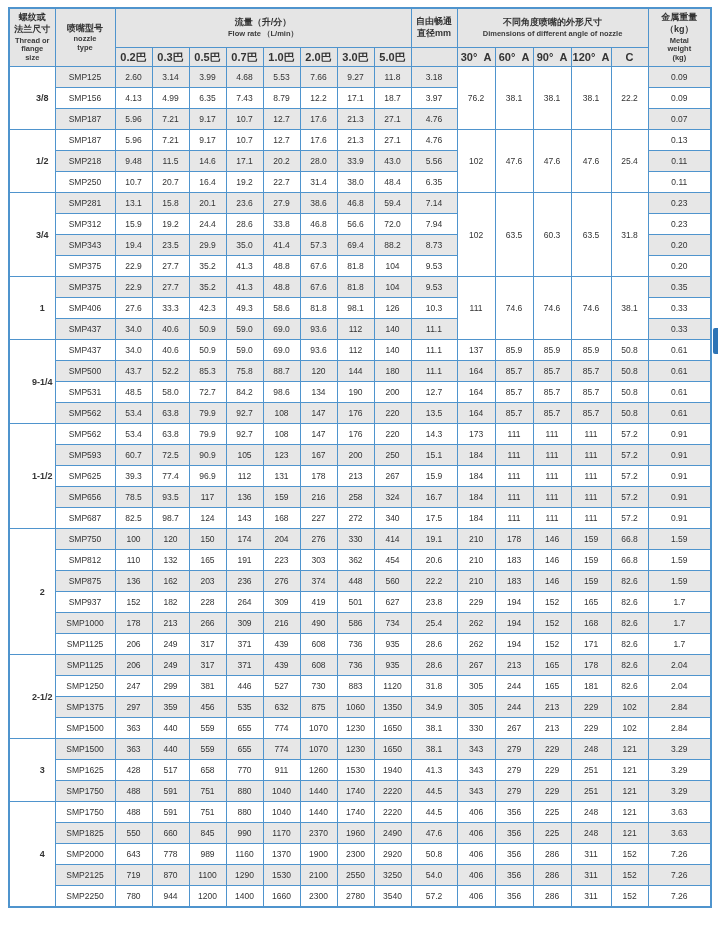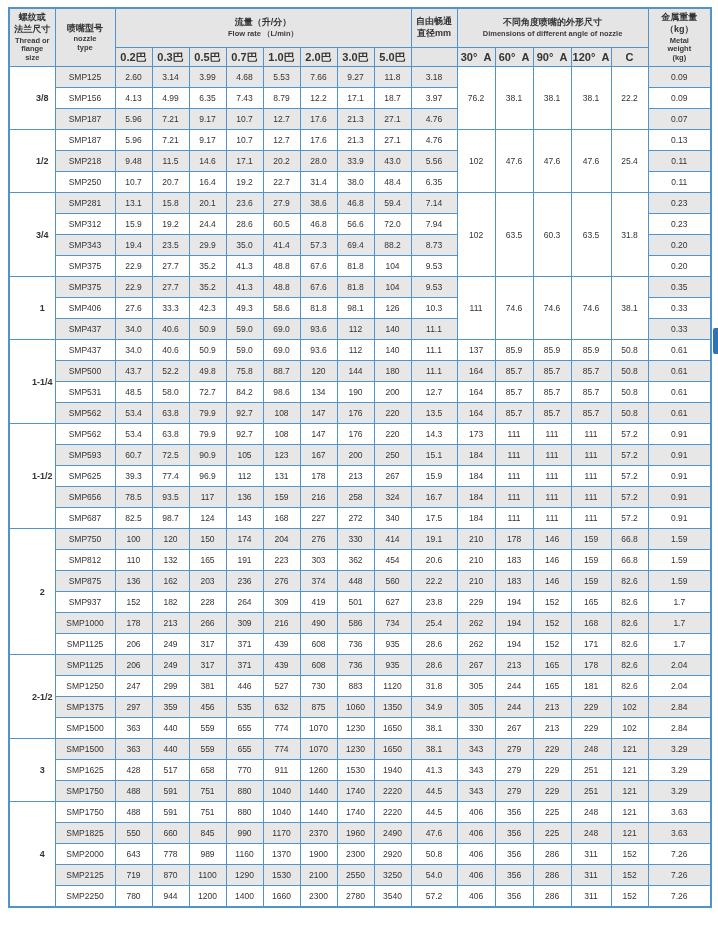--- a/index.html
+++ b/index.html
@@ -223,21 +223,21 @@
           <td class="num dim-merged" rowspan="4">63.5</td>
           <td class="num dim-merged" rowspan="4">31.8</td>
           <td class="num">0.23</td>
         </tr>
         <tr>
           <td class="model">SMP312</td>
           <td class="num">15.9</td>
           <td class="num">19.2</td>
           <td class="num">24.4</td>
           <td class="num">28.6</td>
-          <td class="num">60.5</td>
+          <td class="num">33.8</td>
           <td class="num">46.8</td>
           <td class="num">56.6</td>
           <td class="num">72.0</td>
           <td class="num">7.94</td>
           <td class="num">0.23</td>
         </tr>
         <tr class="stripe">
           <td class="model">SMP343</td>
           <td class="num">19.4</td>
           <td class="num">23.5</td>
@@ -302,21 +302,21 @@
           <td class="num">50.9</td>
           <td class="num">59.0</td>
           <td class="num">69.0</td>
           <td class="num">93.6</td>
           <td class="num">112</td>
           <td class="num">140</td>
           <td class="num">11.1</td>
           <td class="num">0.33</td>
         </tr>
         <tr>
-          <td class="size" rowspan="4">1-1/4</td>
+          <td class="size" rowspan="4">9-1/4</td>
           <td class="model">SMP437</td>
           <td class="num">34.0</td>
           <td class="num">40.6</td>
           <td class="num">50.9</td>
           <td class="num">59.0</td>
           <td class="num">69.0</td>
           <td class="num">93.6</td>
           <td class="num">112</td>
           <td class="num">140</td>
           <td class="num">11.1</td>
@@ -324,21 +324,21 @@
           <td class="num">85.9</td>
           <td class="num">85.9</td>
           <td class="num">85.9</td>
           <td class="num">50.8</td>
           <td class="num">0.61</td>
         </tr>
         <tr class="stripe">
           <td class="model">SMP500</td>
           <td class="num">43.7</td>
           <td class="num">52.2</td>
-          <td class="num">49.8</td>
+          <td class="num">85.3</td>
           <td class="num">75.8</td>
           <td class="num">88.7</td>
           <td class="num">120</td>
           <td class="num">144</td>
           <td class="num">180</td>
           <td class="num">11.1</td>
           <td class="num">164</td>
           <td class="num">85.7</td>
           <td class="num">85.7</td>
           <td class="num">85.7</td>

